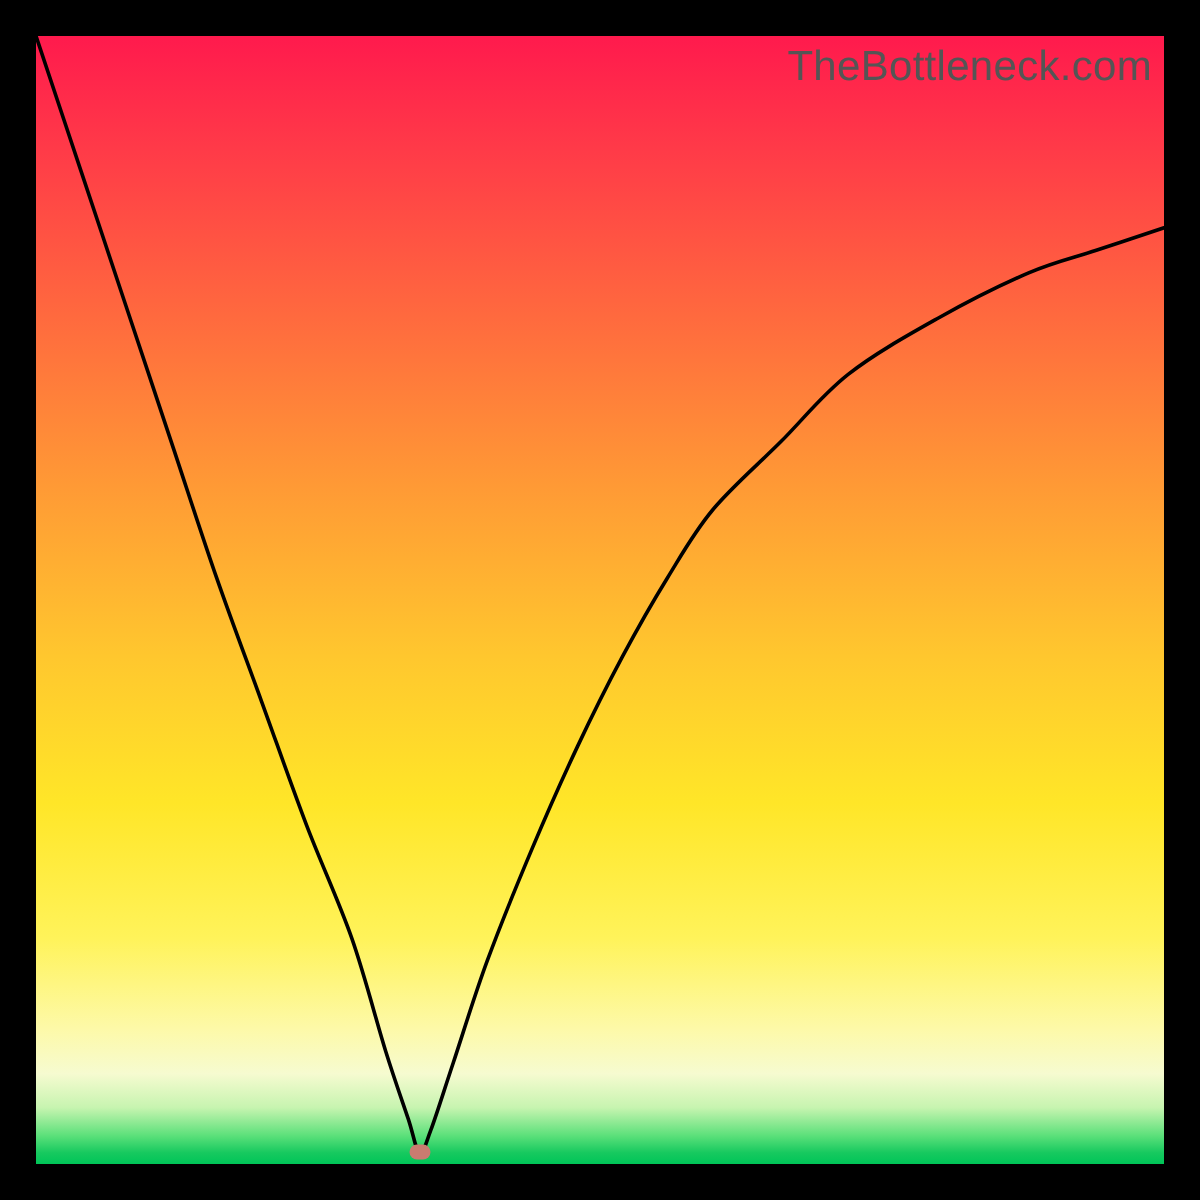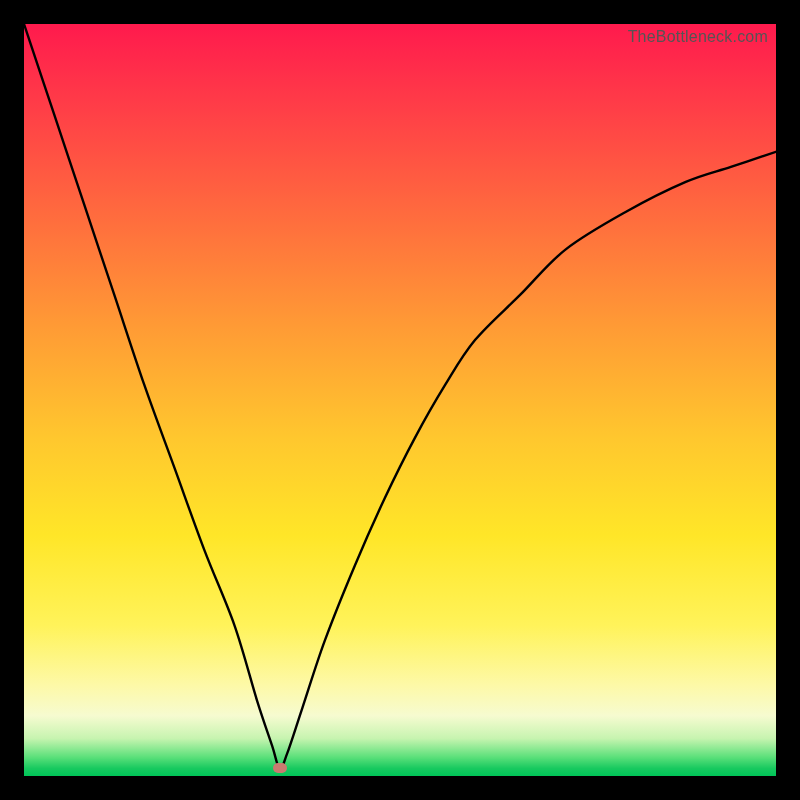--- a/index.html
+++ b/index.html
@@ -39,21 +39,21 @@
       #5be07a 97.5%,
       #17c95f 99%,
       #00c558 100%
     );
   }
   .watermark {
     position: absolute;
     top: 4px;
     right: 8px;
     color: #555;
-    font-size: 16px;
+    font-size: 28px;
     font-weight: 500;
     letter-spacing: 0.2px;
     user-select: none;
   }
   svg.curve {
     position: absolute;
     left: 0;
     top: 0;
     width: 752px;
     height: 752px;

